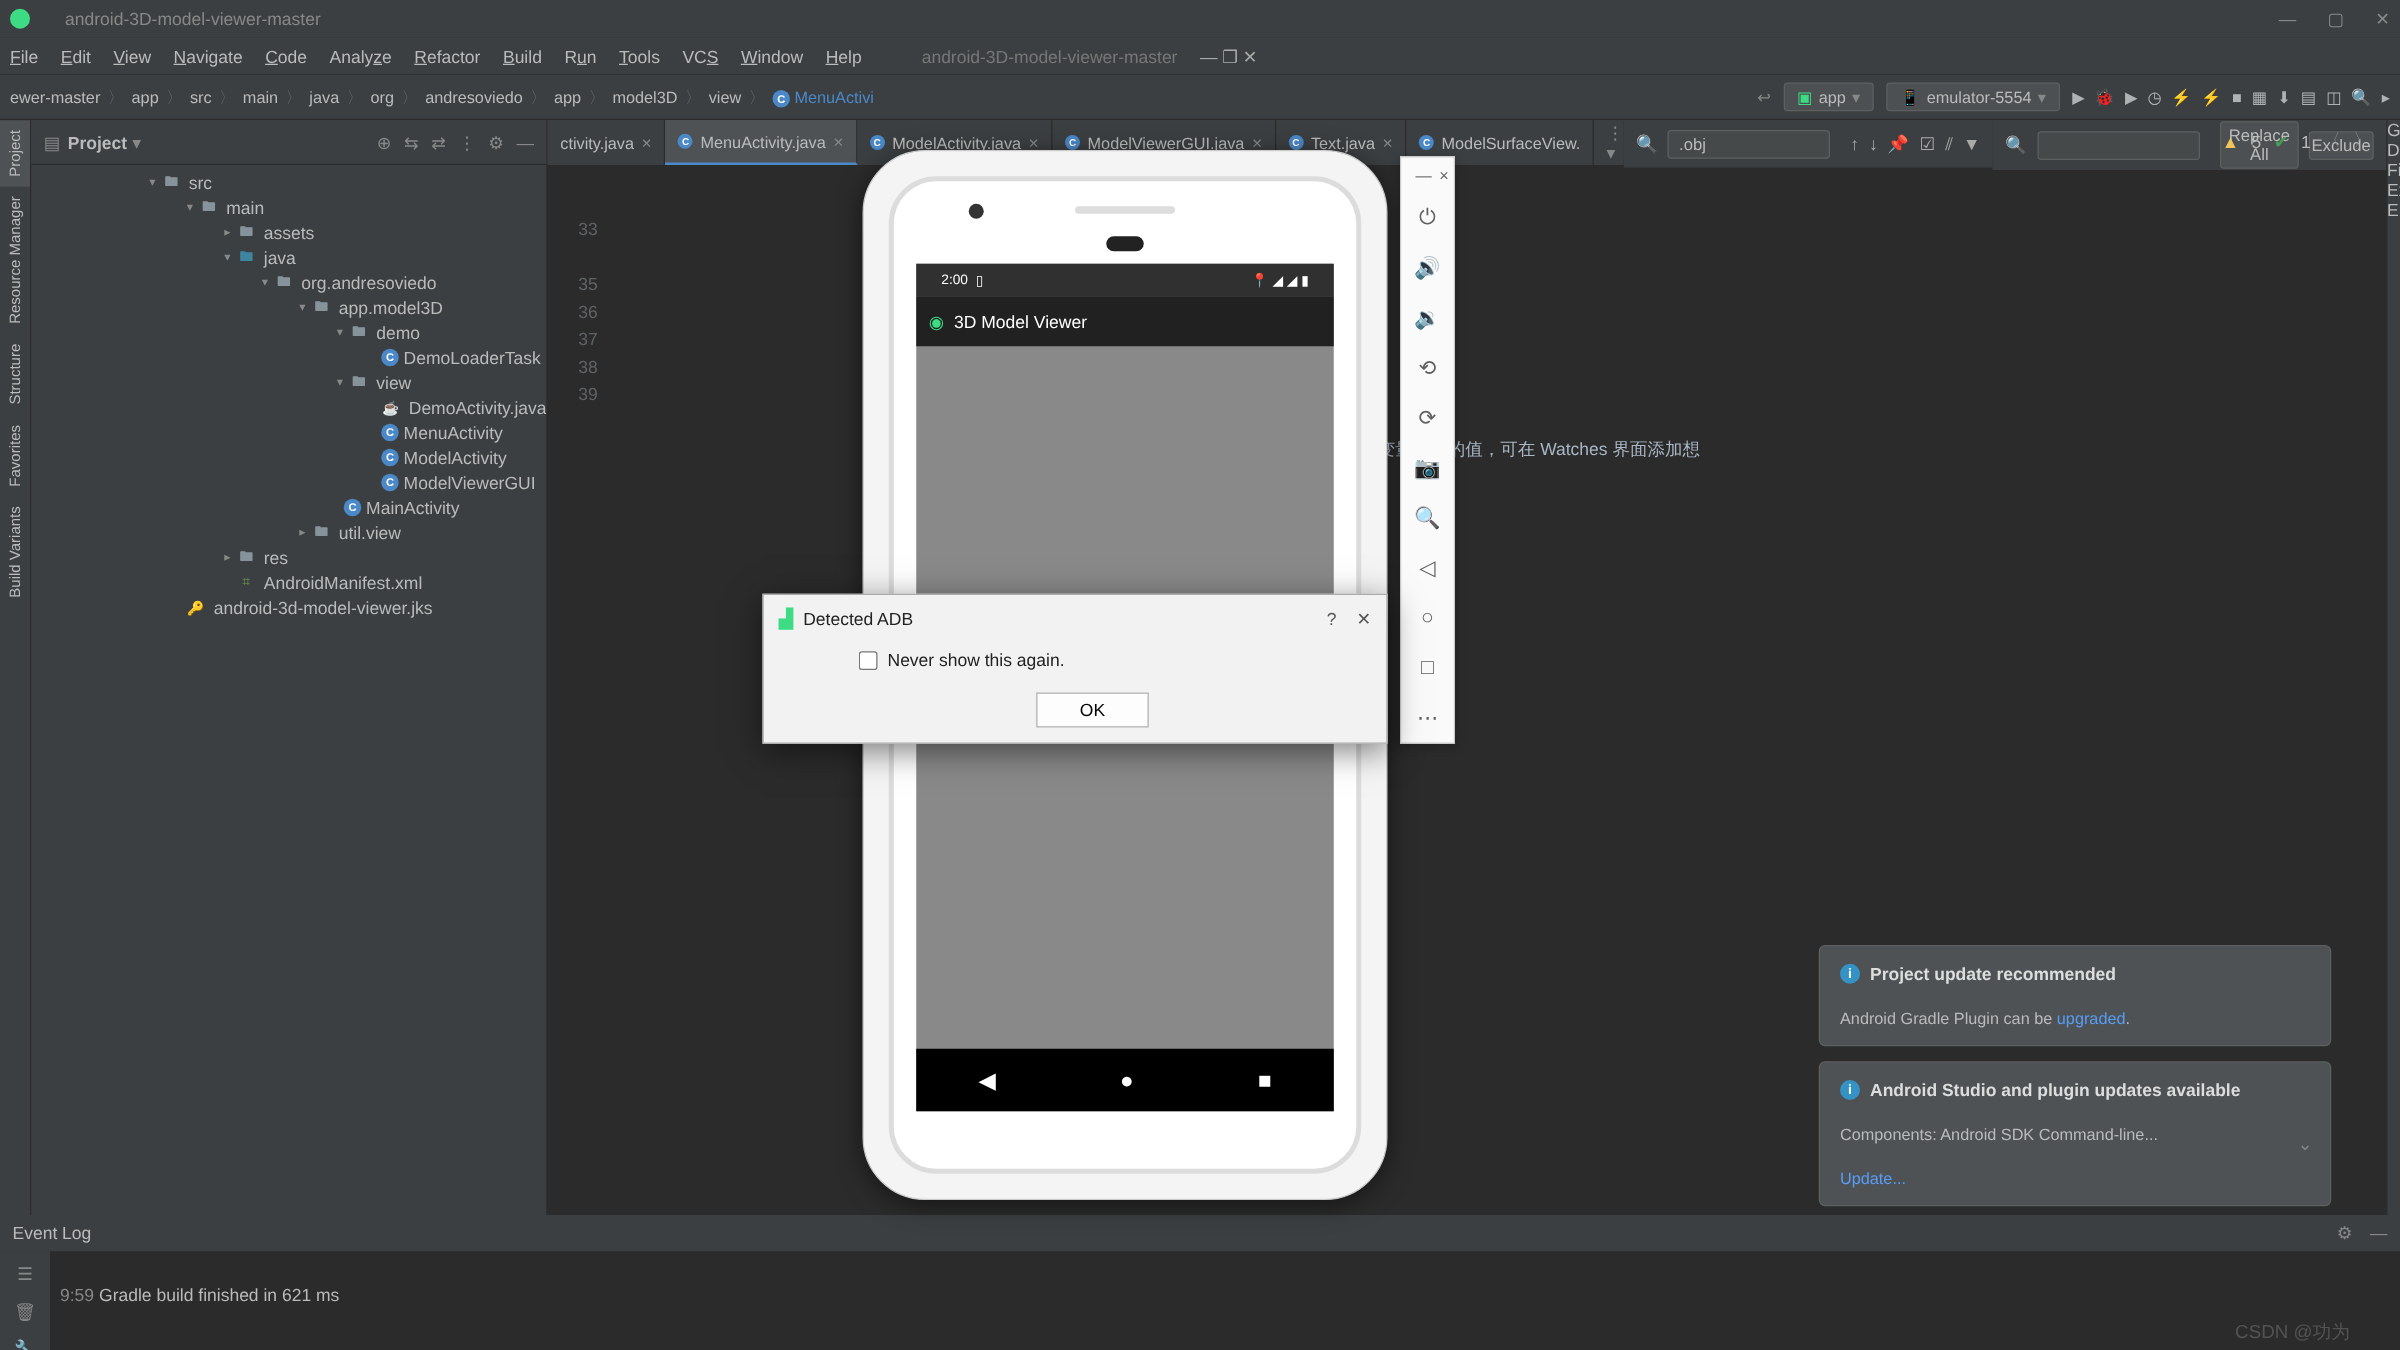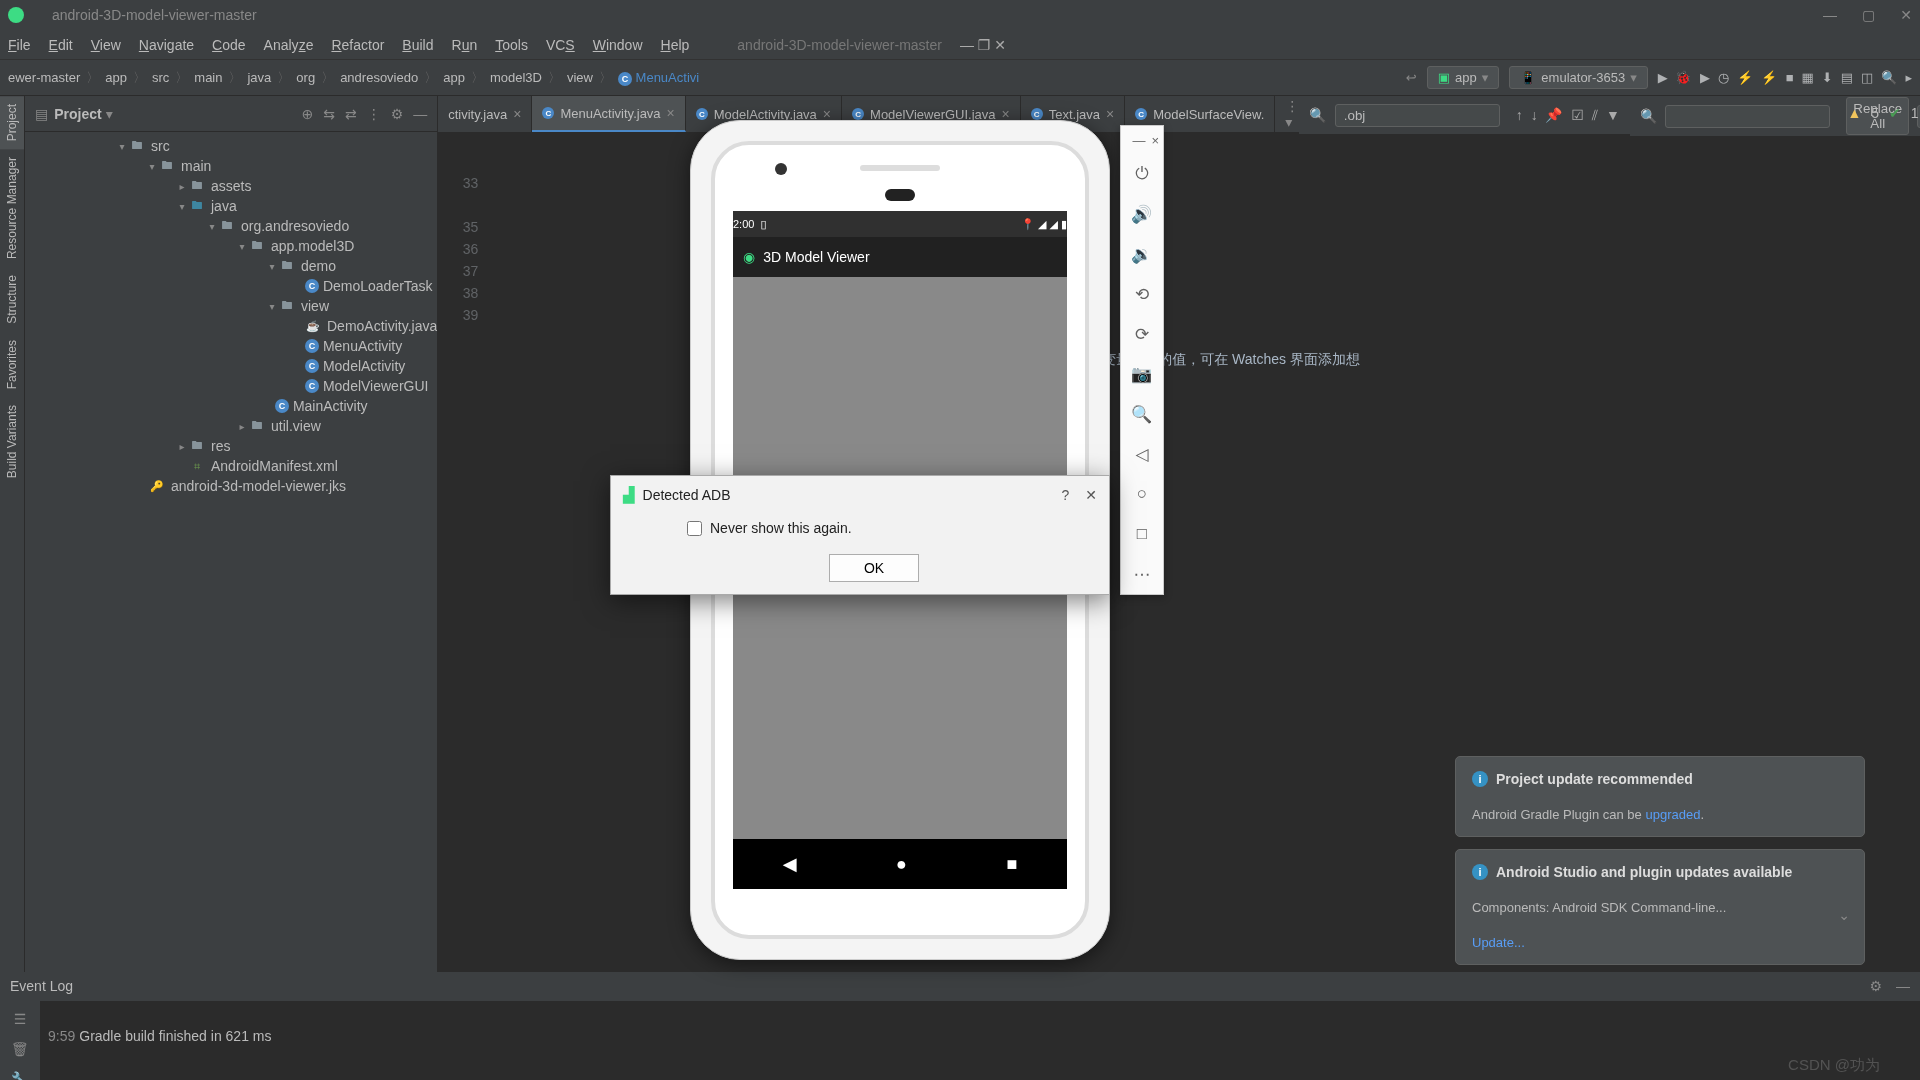--- a/index.html
+++ b/index.html
@@ -32,21 +32,21 @@
 .folder { color:#87939a; }
 .cls-icon { background:#4a88c7; border-radius:50%; width:14px; height:14px; color:#fff; font-size:9px; font-weight:bold; display:inline-flex; align-items:center; justify-content:center; }
 .java-icon { color:#6e9cbe; }
 .editor-area { flex:1; background:#2b2b2b; display:flex; flex-direction:row; position:relative; }
 .editor-tabs { height:36px; background:#3c3f41; display:flex; align-items:center; overflow:hidden; }
 .etab { padding:0 10px; height:36px; display:flex; align-items:center; gap:6px; border-right:1px solid #2b2b2b; font-size:13px; cursor:pointer; white-space:nowrap; }
 .etab.active { background:#4e5254; border-bottom:2px solid #4a88c7; }
 .etab .cls-icon { width:12px; height:12px; font-size:8px; }
 .etab .close { color:#888; font-size:14px; }
 .search-bar { height:38px; background:#3c3f41; display:flex; align-items:center; padding:0 10px; gap:8px; }
-.search-input { background:#45494a; border:1px solid #5e6060; padding:3px 8px; color:#bbb; border-radius:3px; width:165px; }
+.search-input { background:#45494a; border:1px solid #5e6060; padding:3px 8px; color:#bbb; border-radius:3px; width:130px; }
 .btn { background:#4c5052; border:1px solid #5e6060; padding:3px 1px; color:#bbb; border-radius:3px; cursor:pointer; }
 .code-area { position:absolute; top:76px; left:0; right:0; bottom:0; font-family:"Consolas",monospace; font-size:14px; }
 .gutter { position:absolute; left:0; top:0; width:50px; color:#606366; text-align:right; padding-right:10px; line-height:22px; }
 .code-text { position:absolute; left:440px; top:0; color:#a9b7c6; line-height:22px; }
 .comment { color:#808080; }
 .sidebar-right { width:30px; background:#3c3f41; border-left:1px solid #2b2b2b; }
 .event-log { height:240px; background:#2b2b2b; border-top:1px solid #3c3f41; display:flex; }
 .event-log-body { flex:1; padding:8px; }
 .event-log-header { display:flex; align-items:center; padding:6px 10px; background:#3c3f41; color:#bbb; }
 .log-line { padding:3px 0; color:#bbb; }
@@ -58,21 +58,21 @@
 .notif .nbody { margin-top:20px; font-size:13px; }
 .notif a { color:#589df6; cursor:pointer; }
 .notif .down { position:absolute; right:14px; top:50%; color:#888; }
 
 .phone { position:absolute; left:690px; top:120px; width:420px; height:840px; background:#f4f4f4; border-radius:50px; border:1px solid #ccc; box-shadow:0 4px 20px rgba(0,0,0,0.5); padding:20px; z-index:5; }
 .phone-inner { width:100%; height:100%; border:4px solid #dcdcdc; border-radius:38px; position:relative; overflow:hidden; background:#fff; }
 .phone-cam { position:absolute; left:60px; top:18px; width:12px; height:12px; background:#333; border-radius:50%; }
 .phone-speaker { position:absolute; left:50%; top:20px; transform:translateX(-50%); width:80px; height:6px; background:#ddd; border-radius:3px; }
 .phone-notch { position:absolute; left:50%; top:44px; transform:translateX(-50%); width:30px; height:12px; background:#222; border-radius:6px; }
 .phone-screen { position:absolute; top:66px; left:18px; right:18px; bottom:46px; background:#898989; }
-.phone-statusbar { height:26px; background:#303030; color:#fff; display:flex; align-items:center; padding:0 0; font-size:11px; }
+.phone-statusbar { height:26px; background:#303030; color:#fff; display:flex; align-items:center; padding:0 20px; font-size:11px; }
 .phone-statusbar .right { margin-left:auto; display:flex; gap:3px; }
 .phone-appbar { height:40px; background:#212121; color:#fff; display:flex; align-items:center; padding:0 10px; font-size:14px; gap:8px; }
 .phone-navbar { position:absolute; bottom:46px; left:18px; right:18px; height:50px; background:#000; display:flex; align-items:center; justify-content:space-around; }
 .nav-btn { color:#fff; font-size:18px; }
 
 .emu-toolbar { position:absolute; left:1120px; top:125px; width:44px; background:#fafafa; border:1px solid #ccc; z-index:5; box-shadow:0 2px 8px rgba(0,0,0,0.3); }
 .emu-toolbar .emu-top { height:28px; display:flex; align-items:center; justify-content:flex-end; padding:0 4px; color:#666; font-size:13px; gap:6px; }
 .emu-btn { height:40px; display:flex; align-items:center; justify-content:center; color:#616161; font-size:17px; cursor:pointer; }
 
 .dialog { position:absolute; left:610px; top:475px; width:500px; background:#f2f2f2; border:1px solid #aaa; box-shadow:0 6px 25px rgba(0,0,0,0.5); z-index:10; color:#222; }
@@ -154,21 +154,21 @@
   </div>
   <div class="toolbar-right">
     <span style="color:#888">↩</span>
     <div class="run-config">
       <span style="color:#3ddc84">▣</span>
         <span>app</span>
         <span style="color:#888">▾</span>
     </div>
     <div class="run-config">
       <span style="color:#888">📱</span>
-        <span>emulator-3653</span>
+        <span>emulator-5554</span>
         <span style="color:#888">▾</span>
     </div>
     <div class="top-icons">
       <span class="icon-play">▶</span>
       <span style="color:#888">🐞</span>
       <span>▶</span>
       <span>◷</span>
       <span style="color:#499c54">⚡</span>
       <span style="color:#499c54">⚡</span>
       <span class="icon-red">■</span>

